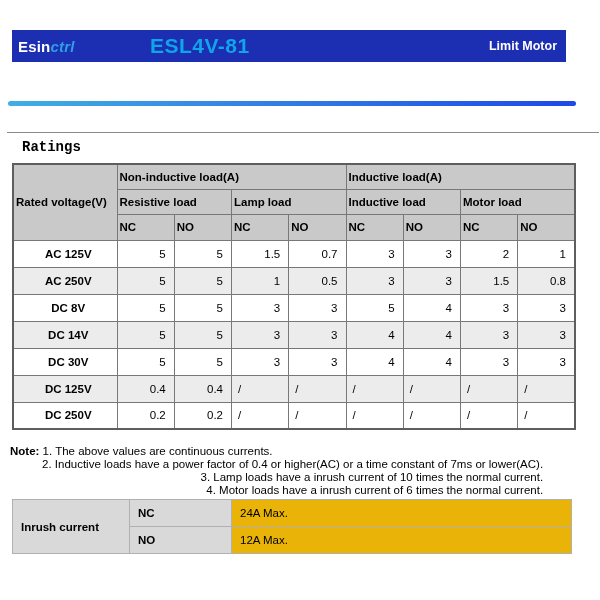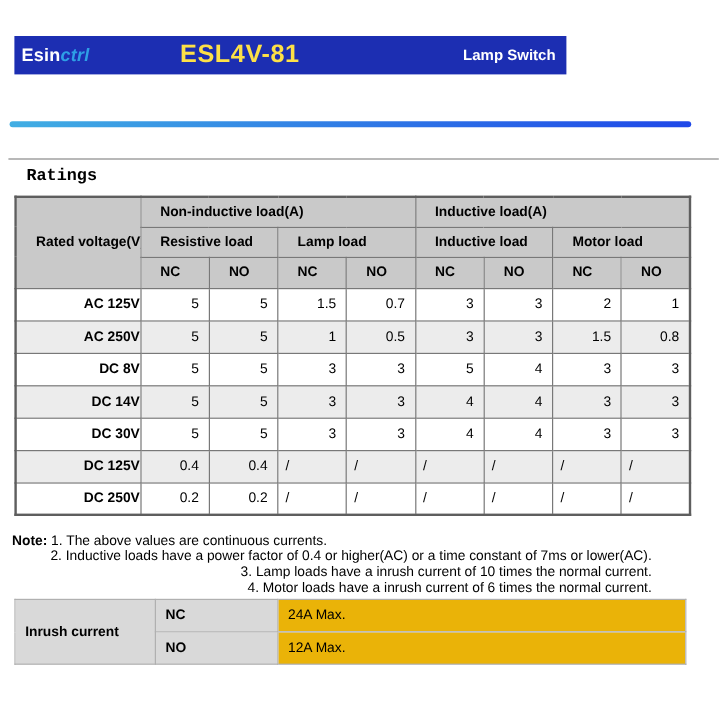--- a/index.html
+++ b/index.html
@@ -3,51 +3,51 @@
 <meta charset="utf-8">
 <style>
   * { margin:0; padding:0; box-sizing:border-box; }
   html,body { background:#fff; }
   .page {
     position:relative; width:600px; height:600px; background:#fff;
     font-family:"Liberation Sans", sans-serif; color:#000; overflow:hidden;
   }
   
   .topbar {
-    position:absolute; left:12px; top:30px; width:460px; height:32px;
+    position:absolute; left:12px; top:30px; width:554px; height:32px;
     background:var(--bar_color,#1c2eb2);
     display:flex; align-items:center;
   }
   .logo { position:absolute; left:6px; top:0; height:32px; display:flex; align-items:center;
     font-size:15px; font-weight:bold; color:#fff; letter-spacing:0.2px; }
   .logo .accent { color:var(--logo_accent,#2e9fe6);font-style:italic; }
   .model { position:absolute; left:138px; top:0; height:32px; display:flex; align-items:center;
-    font-size:21px; font-weight:bold; color:#fde047; letter-spacing:0.5px; }
+    font-size:21px; font-weight:bold; color:#0ea5e9; letter-spacing:0.5px; }
   .category { position:absolute; right:9px; top:0; height:32px; display:flex; align-items:center;
     font-size:12.5px; font-weight:bold; color:#fff; }
   
   .spec-title { position:absolute; left:7px; top:73px; font-size:21px; font-weight:bold;
     letter-spacing:0.6px; color:#000; }
   .gradient-rule { position:absolute; left:8px; top:101px; width:568px; height:5px;
     border-radius:3px;
     background:linear-gradient(to right, var(--grad_left,#41aee3), var(--grad_right,#1f48e8)); }
   .thin-rule { position:absolute; left:7px; top:132px; width:592px; height:1px; background:#8a8a8a; }
   .ratings-title { position:absolute; left:22px; top:139px; font-size:14px; font-weight:bold;font-family:Liberation Mono, monospace; }
   
   table { border-collapse:collapse; table-layout:fixed; }
   .ratings-table { position:absolute; left:12px; top:163px; width:564px;
     border:2px solid #5e5e5e; font-size:11.5px; }
   .ratings-table th, .ratings-table td { border:1px solid #787878; overflow:hidden; white-space:nowrap; }
   .ratings-table thead th { background:var(--head_gray,#c9c9c9); text-align:left;
-    padding-left:16px; font-weight:bold; height:25px; }
+    padding-left:2px; font-weight:bold; height:25px; }
   .ratings-table thead tr.contact-row th { height:26px; }
   .ratings-table col.c0 { width:104px; }
   .ratings-table tbody td { height:27px; background:#fff; }
   .ratings-table tbody tr.alt td { background:var(--alt_gray,#ececec); }
-  .ratings-table td.rowlabel { font-weight:bold; text-align:right; padding-left:6px;margin-left:27px; }
+  .ratings-table td.rowlabel { font-weight:bold; text-align:center; padding-left:6px;margin-left:27px; }
   .ratings-table td.val { text-align:right; padding-right:8px; }
   .ratings-table td.val.slash { text-align:left; padding-left:6px; }
   
   .notes { position:absolute; left:10px; top:445px; font-size:11.5px; line-height:13px; }
   .notes .note-label { font-weight:bold; }
   .notes .note-indent { margin-left:32px;text-align:right; }
   
   .inrush-table { position:absolute; left:12px; top:499px; width:560px;
     border:1px solid var(--inrush_border,#b0b0b0); font-size:11.5px; }
   .inrush-table td { border:1px solid var(--inrush_border,#b0b0b0); height:27px;
@@ -61,21 +61,21 @@
 <body>
 
 <div class="page">
 
   <div class="topbar">
     <div class="logo">
       <span>Esin</span>
         <span class="accent">ctrl</span>
     </div>
     <div class="model">ESL4V-81</div>
-    <div class="category">Lamp Switch</div>
+    <div class="category">Limit Motor</div>
   </div>
 
   <div class="gradient-rule"></div>
   <div class="thin-rule"></div>
   <div class="ratings-title">Ratings</div>
 
   <table class="ratings-table">
     <colgroup>
         <col class="c0">
         <col>

